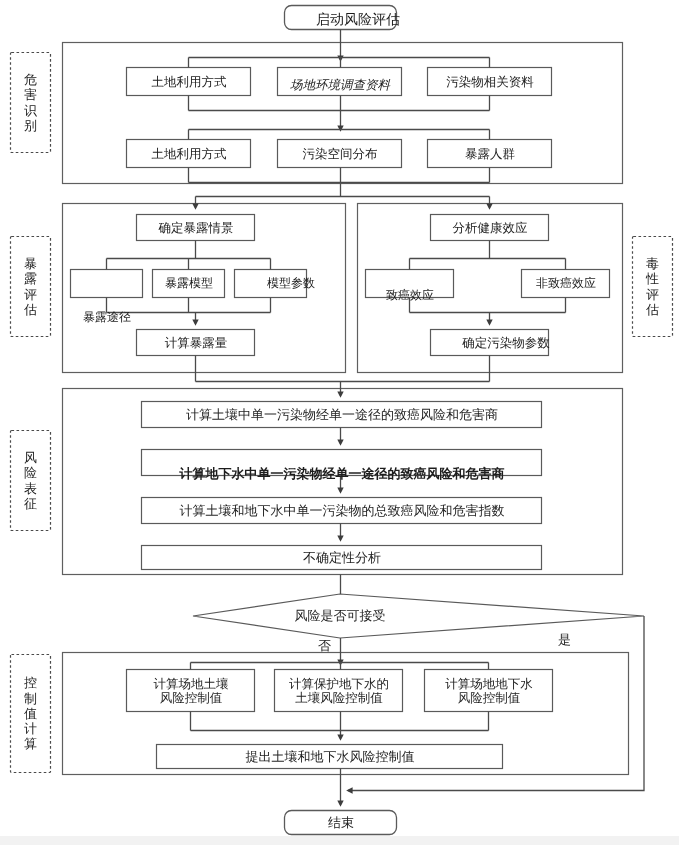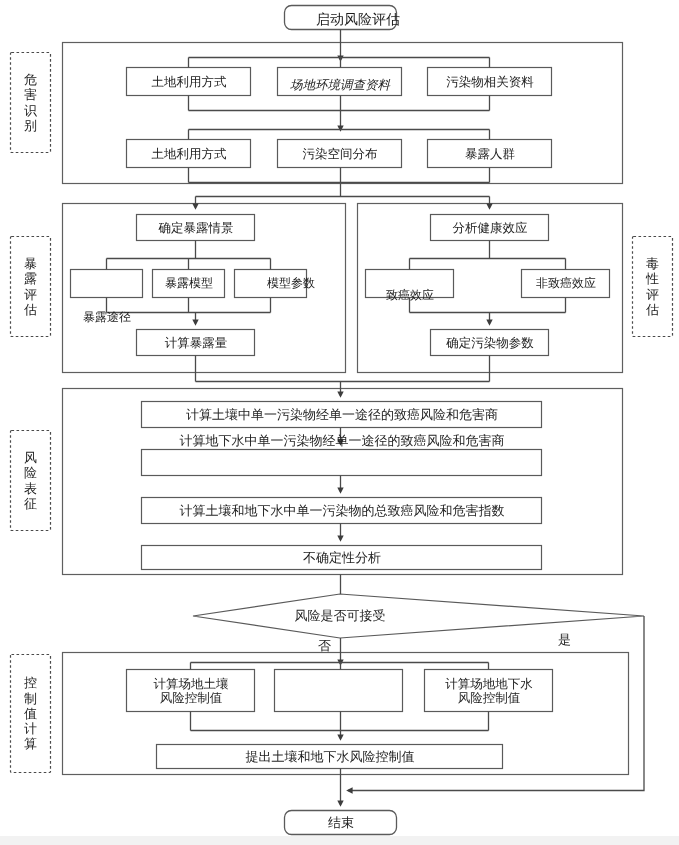--- a/index.html
+++ b/index.html
@@ -192,31 +192,33 @@
 
   <div class="node-text" style="left:136px;top:214px;width:120px;height:28px;font-size:12.5px;">确定暴露情景</div>
   <div class="node-text" style="left:70px;top:269px;width:74px;height:30px;font-size:12px;margin-top:34px;">暴露途径</div>
   <div class="node-text" style="left:152px;top:269px;width:74px;height:30px;font-size:12px;">暴露模型</div>
   <div class="node-text" style="left:234px;top:269px;width:74px;height:30px;font-size:12px;padding-left:20px;">模型参数</div>
   <div class="node-text" style="left:136px;top:329px;width:120px;height:28px;font-size:12.5px;">计算暴露量</div>
 
   <div class="node-text" style="left:430px;top:214px;width:120px;height:28px;font-size:12.5px;">分析健康效应</div>
   <div class="node-text" style="left:365px;top:269px;width:90px;height:30px;font-size:12px;margin-top:12px;">致癌效应</div>
   <div class="node-text" style="left:521px;top:269px;width:90px;height:30px;font-size:12px;">非致癌效应</div>
-  <div class="node-text" style="left:430px;top:329px;width:120px;height:28px;font-size:12.5px;">确定污染物参数</div>
+  <div class="node-text" style="left:430px;top:329px;width:120px;height:28px;font-size:12.5px;padding-left:16px;">确定污染物参数</div>
 
   <div class="node-text" style="left:141px;top:401px;width:402px;height:28px;font-size:13px;">计算土壤中单一污染物经单一途径的致癌风险和危害商</div>
-  <div class="node-text" style="left:141px;top:427px;width:402px;height:28px;font-size:13px;">计算地下水中单一污染物经单一途径的致癌风险和危害商</div>
+  <div class="node-text" style="left:141px;top:460px;width:402px;height:28px;font-size:13px;font-weight:bold;">计算地下水中单一污染物经单一途径的致癌风险和危害商</div>
   <div class="node-text" style="left:141px;top:497px;width:402px;height:28px;font-size:13px;">计算土壤和地下水中单一污染物的总致癌风险和危害指数</div>
   <div class="node-text" style="left:141px;top:545px;width:402px;height:26px;font-size:13px;">不确定性分析</div>
 
   <div class="node-text" style="left:250px;top:603px;width:180px;height:26px;font-size:13px;">风险是否可接受</div>
   <div class="edge-label" style="left:558px;top:631px;font-size:13px;">是</div>
   <div class="edge-label" style="left:318px;top:637px;font-size:13px;">否</div>
 
   <div class="node-text" style="left:126px;top:669px;width:130px;height:44px;font-size:12.5px;">计算场地土壤
 风险控制值</div>
+  <div class="node-text" style="left:274px;top:669px;width:130px;height:44px;font-size:12.5px;">计算保护地下水的
+土壤风险控制值</div>
   <div class="node-text" style="left:424px;top:669px;width:130px;height:44px;font-size:12.5px;">计算场地地下水
 风险控制值</div>
   <div class="node-text" style="left:156px;top:744px;width:348px;height:26px;font-size:13px;">提出土壤和地下水风险控制值</div>
 
   <div class="footer-rule"></div>
 </div>
 
 </body></html>

